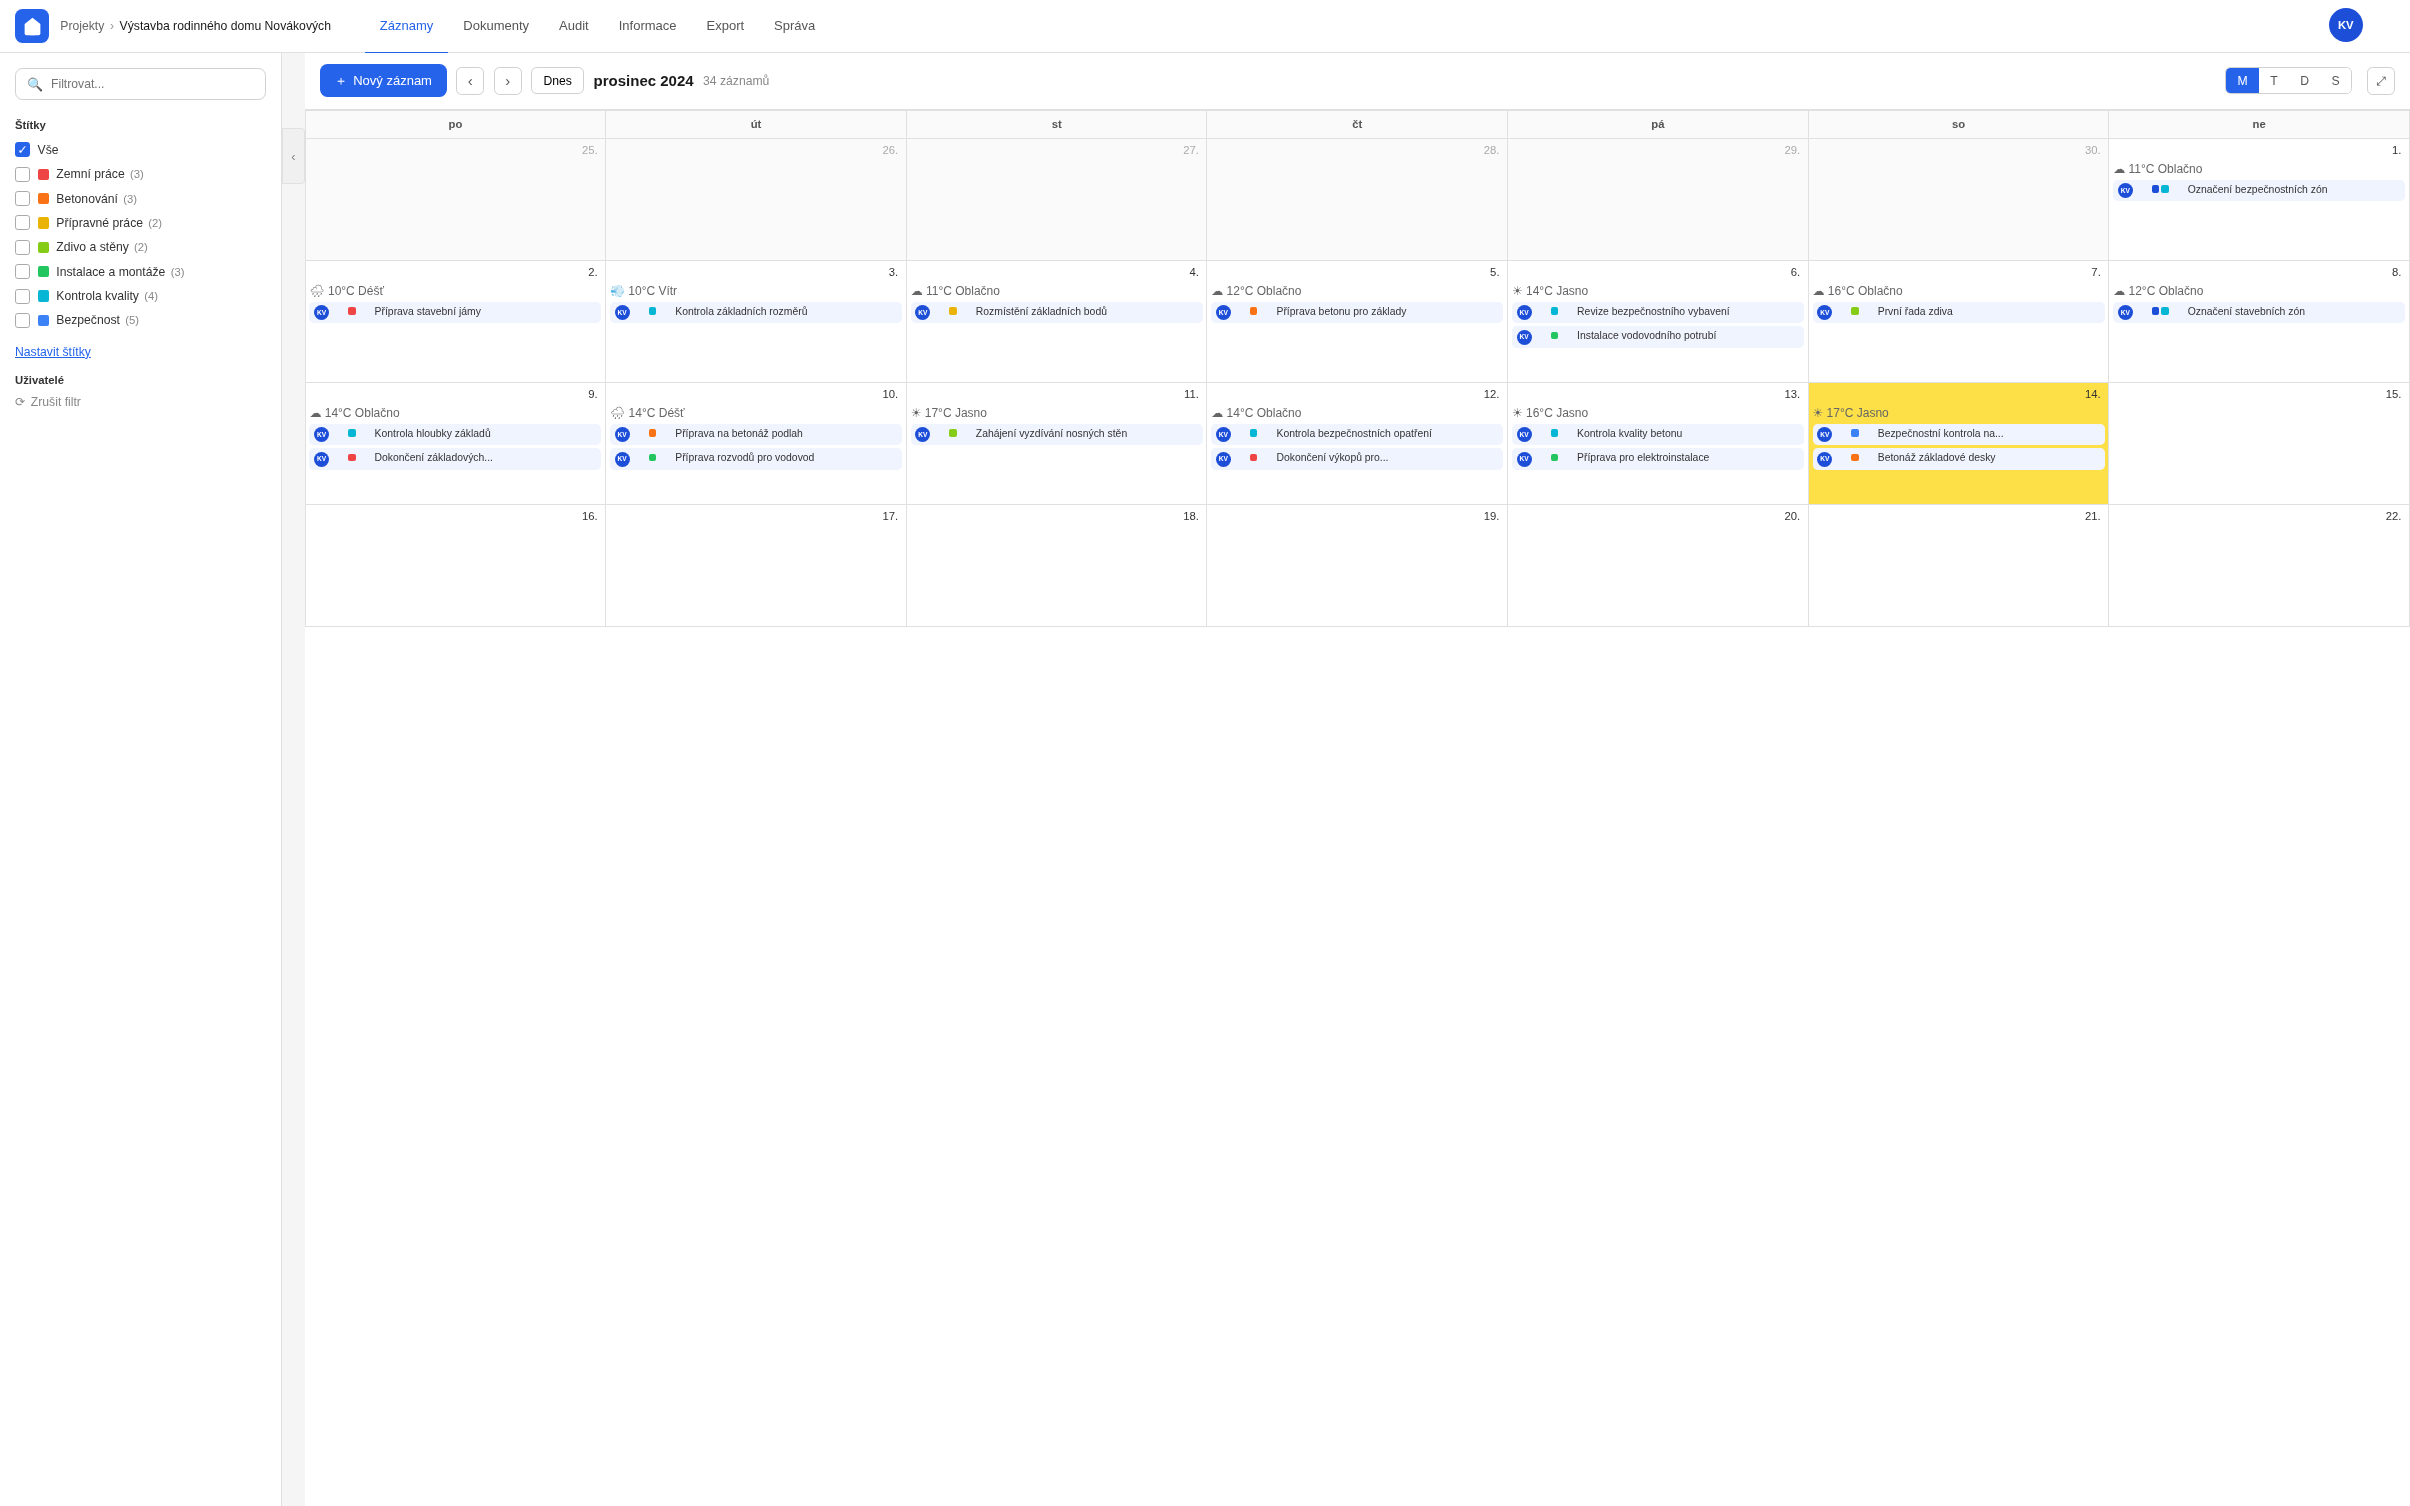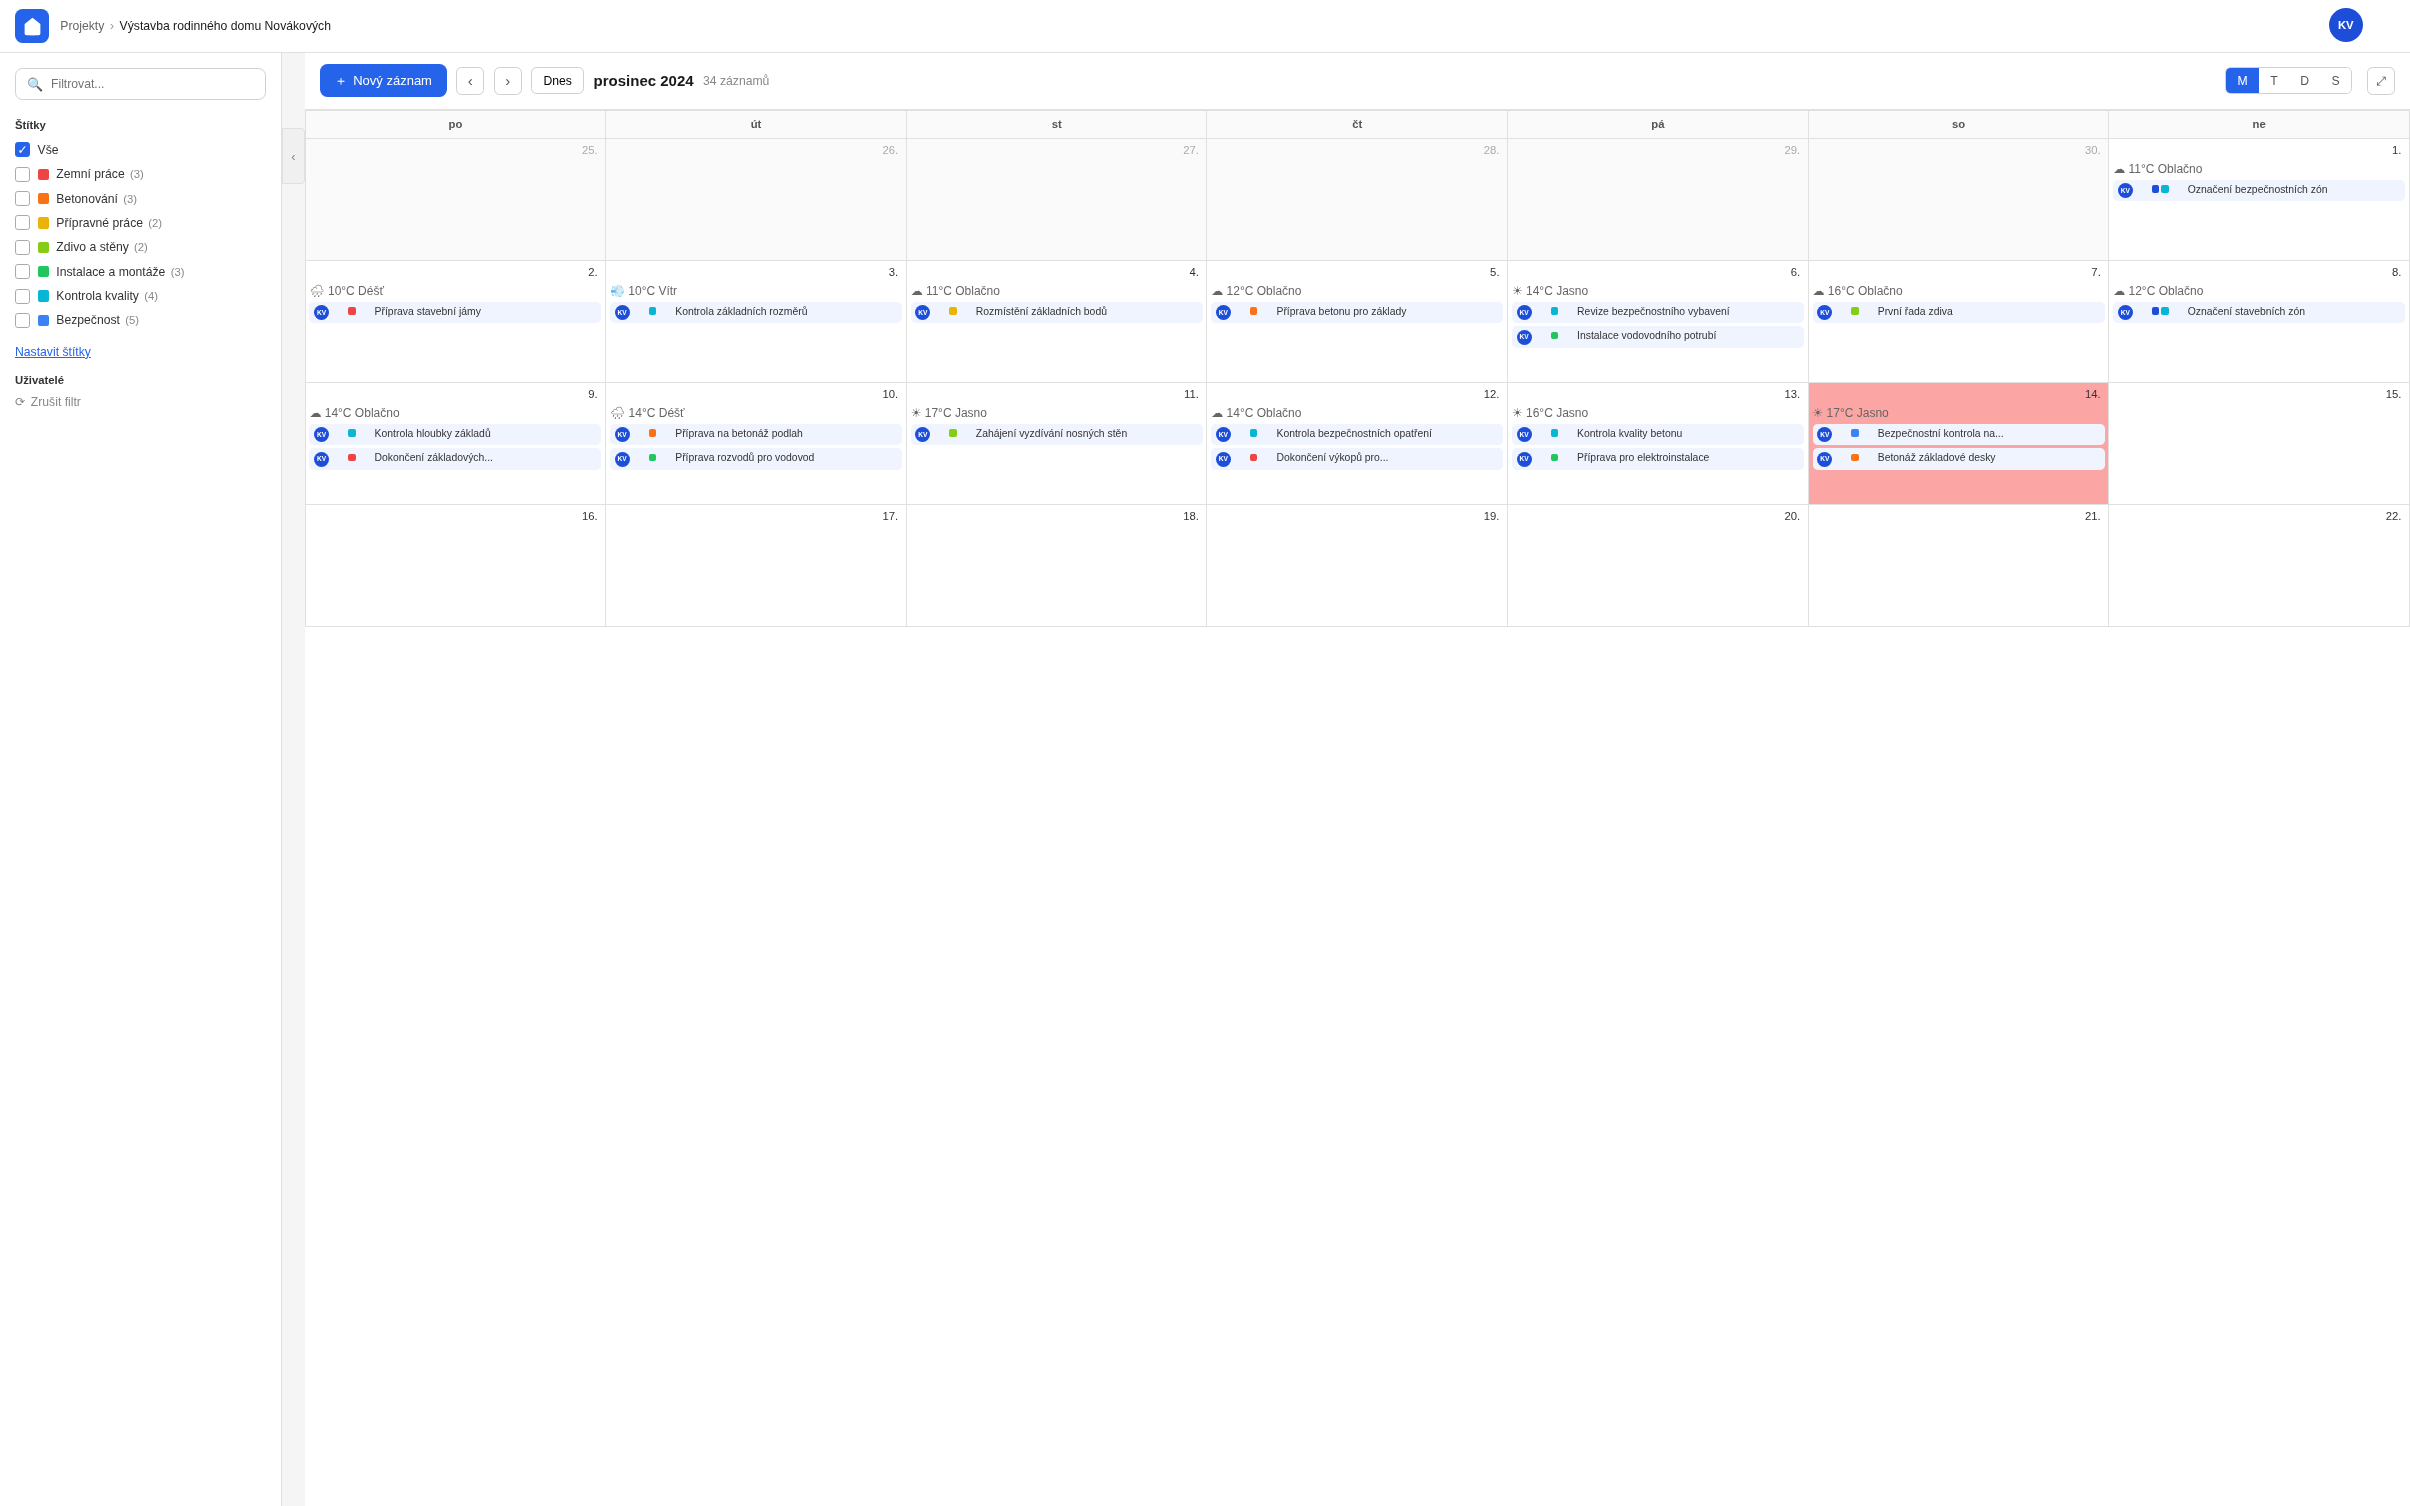--- a/index.html
+++ b/index.html
@@ -55,21 +55,21 @@
     .view-toggles { margin-left: auto; display: flex; gap: 0; border: 0.9px solid #d0d0d0; border-radius: 5.6px; overflow: hidden; }
     .view-btn { padding: 5.6px 11.3px; font-size: 12.2px; cursor: pointer; background: #fff; border: none; color: #555; }
     .view-btn.active { background: #2563eb; color: #fff; }
     .view-expand { width: 28px; height: 28px; border: 0.9px solid #d0d0d0; border-radius: 5.6px; display: flex; align-items: center; justify-content: center; cursor: pointer; margin-left: 5.6px; color: #555; background: #fff; }
 
     
     .calendar-grid { display: grid; grid-template-columns: repeat(7, 1fr); border-left: 0.9px solid #e0e0e0; border-top: 0.9px solid #e0e0e0; }
     .day-header { padding: 7.5px; text-align: center; font-size: 11.3px; font-weight: 600; color: #555; border-right: 0.9px solid #e0e0e0; border-bottom: 0.9px solid #e0e0e0; background: #fafafa; text-transform: lowercase; }
     .day-cell { border-right: 0.9px solid #e0e0e0; border-bottom: 0.9px solid #e0e0e0; min-height: 122px; padding: 3.8px; position: relative; vertical-align: top; background: #fff; }
     .day-cell.other-month { background: #fafafa; }
-    .day-cell.today { background: #fca5a5; }
+    .day-cell.today { background: #fde047; }
     .day-num { text-align: right; font-size: 11.3px; color: #aaa; padding: 1.9px 3.8px; margin-bottom: 3.8px; }
     .day-num.current-month { color: #333; }
     .weather-badge { font-size: 12px; color: #666; display: flex; align-items: center; gap: 2.8px; margin-bottom: 3.8px; }
 
     
     .event-item { display: flex; align-items: flex-start; gap: 19px; background: #f0f4ff; border-radius: 4.7px; padding: 2.8px 4.7px; margin-bottom: 2.8px; font-size: 10.4px; line-height: 1.3; cursor: pointer; }
     .event-avatar { width: 15px; height: 15px; background: #1d4ed8; border-radius: 50%; display: flex; align-items: center; justify-content: center; color: #fff; font-size: 6.6px; font-weight: 700; flex-shrink: 0; margin-top: 0.9px; }
     .event-dots { display: flex; gap: 1.9px; flex-shrink: 0; margin-top: 2.8px; }
     .event-dot { width: 7.5px; height: 7.5px; border-radius: 1.9px; flex-shrink: 0; }
     .event-text { color: #333; }
@@ -84,20 +84,28 @@
     <svg viewBox="0 0 24 24">
         <path d="M3 9l9-7 9 7v11a2 2 0 01-2 2H5a2 2 0 01-2-2z"></path>
         <polyline points="9 22 9 12 15 12 15 22"></polyline>
       </svg>
   </div>
   <nav class="breadcrumb">
     <span>Projekty</span>
     <span class="sep">›</span>
     <span class="current">Výstavba rodinného domu Novákových</span>
   </nav>
+  <div class="nav-tabs">
+    <div class="nav-tab active">Záznamy</div>
+    <div class="nav-tab">Dokumenty</div>
+    <div class="nav-tab">Audit</div>
+    <div class="nav-tab">Informace</div>
+    <div class="nav-tab">Export</div>
+    <div class="nav-tab">Správa</div>
+  </div>
   <div class="user-area">
     <div class="user-info">
       <div class="user-name">Karel Vomáčka</div>
       <div class="user-company">Stavební a.s.</div>
     </div>
     <div class="avatar">KV</div>
     <button class="admin-btn">Administrace</button>
   </div>
 </div>
 

